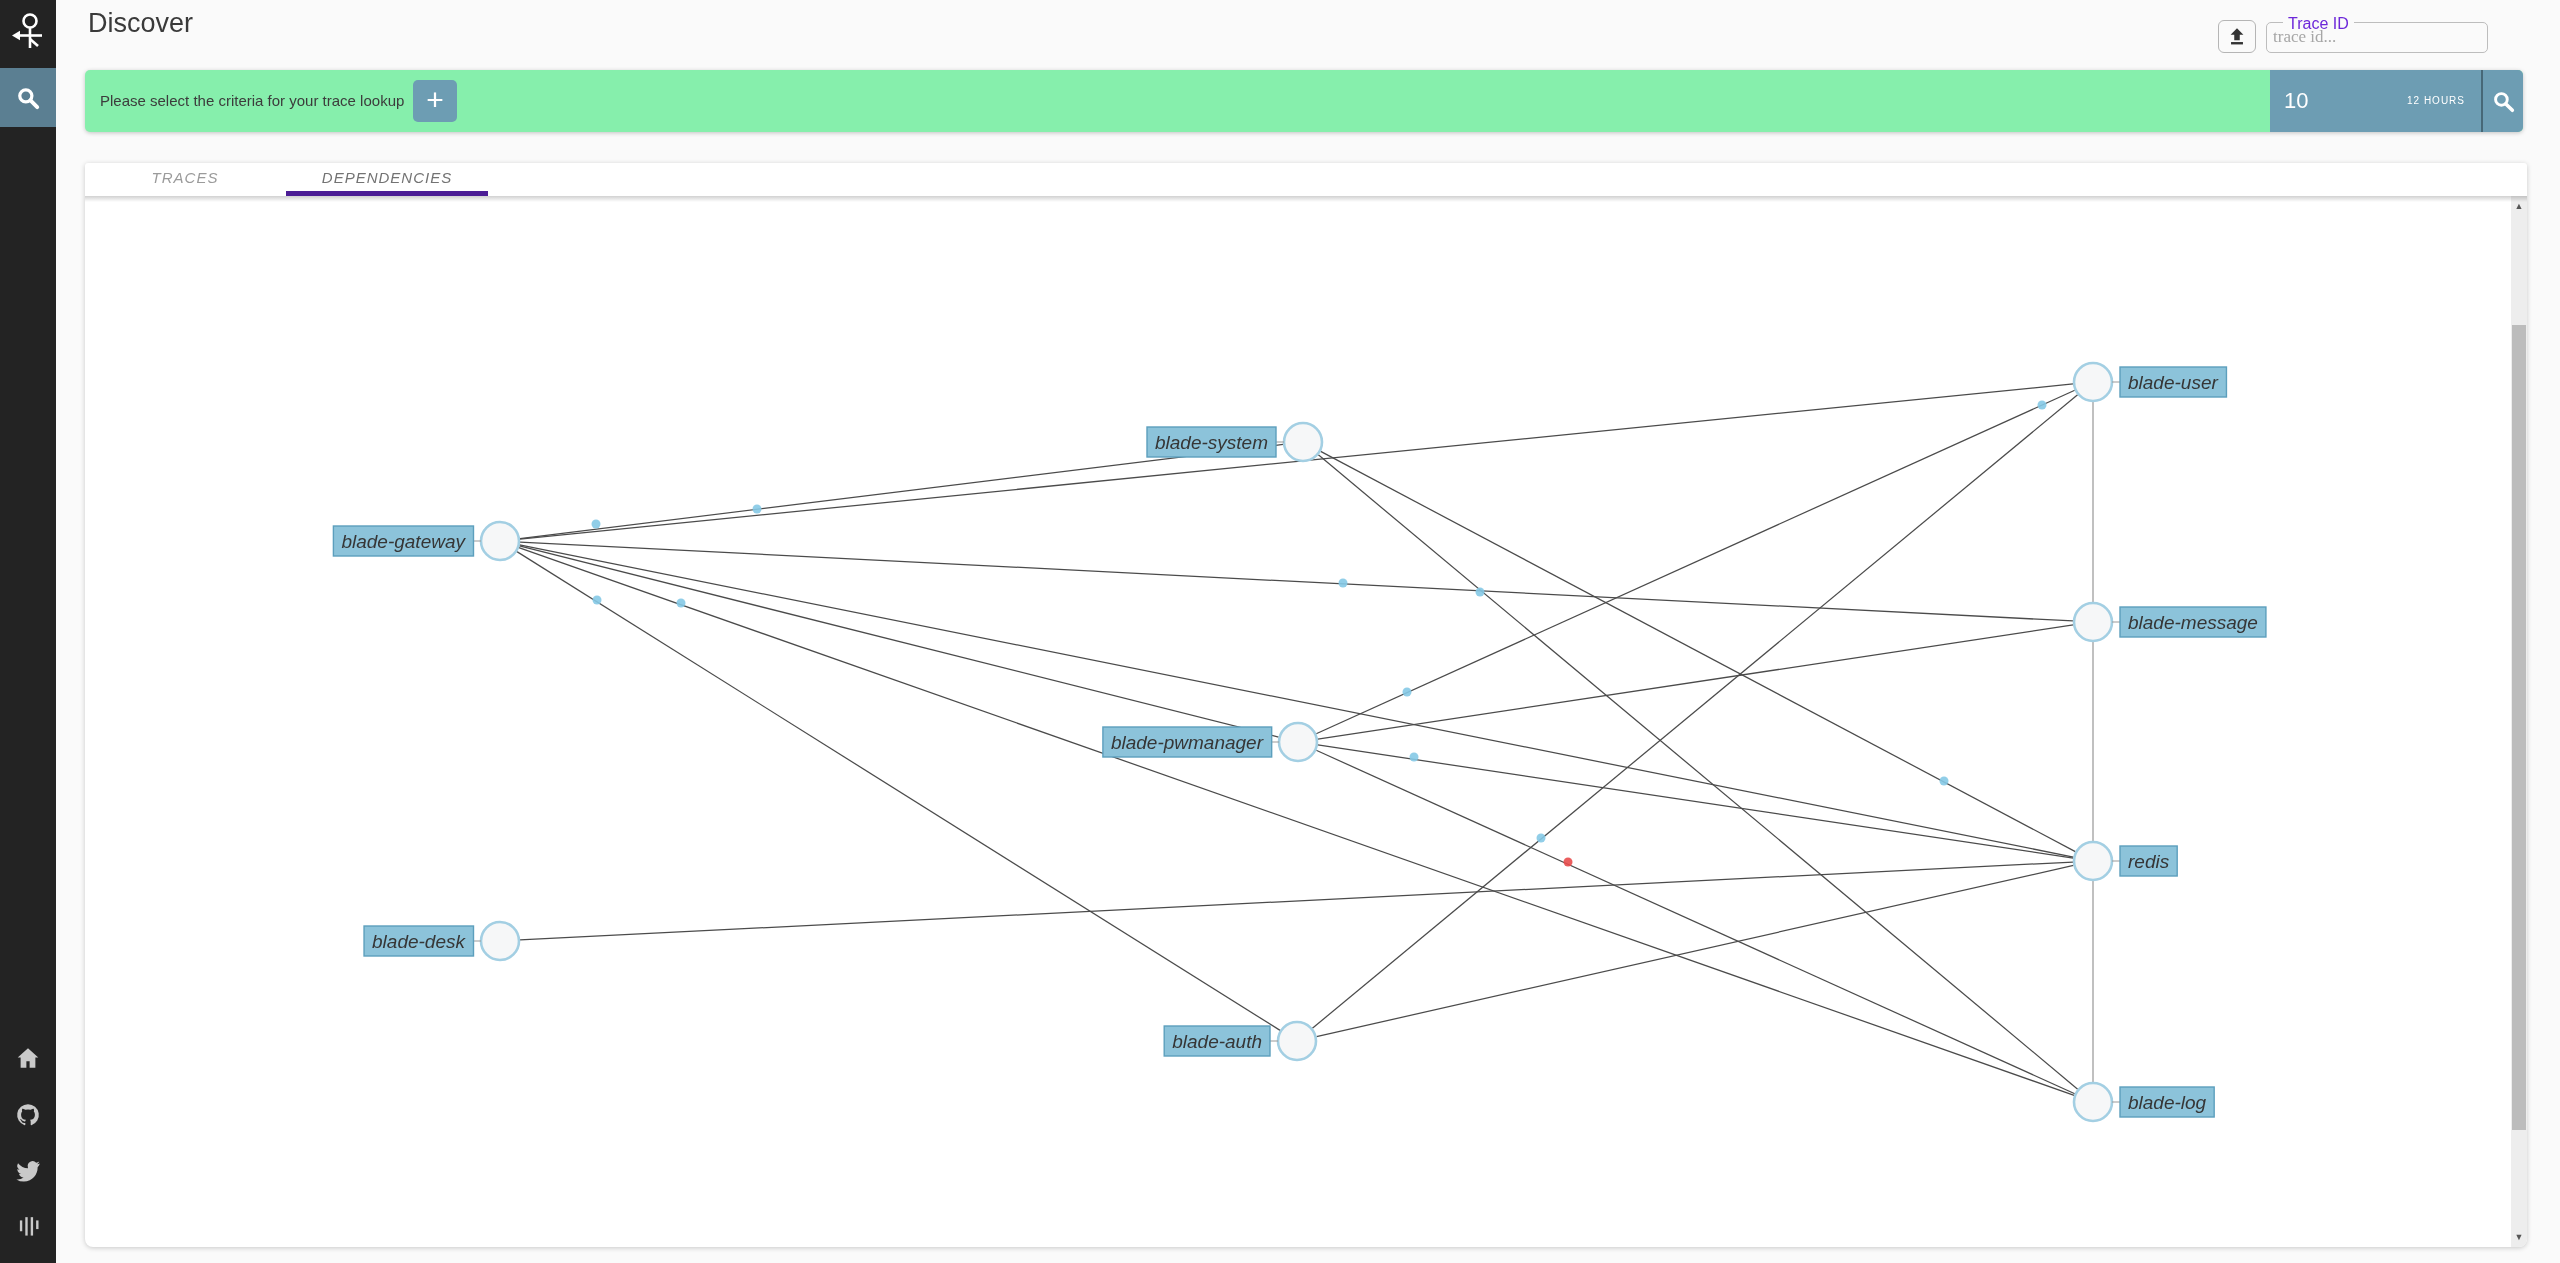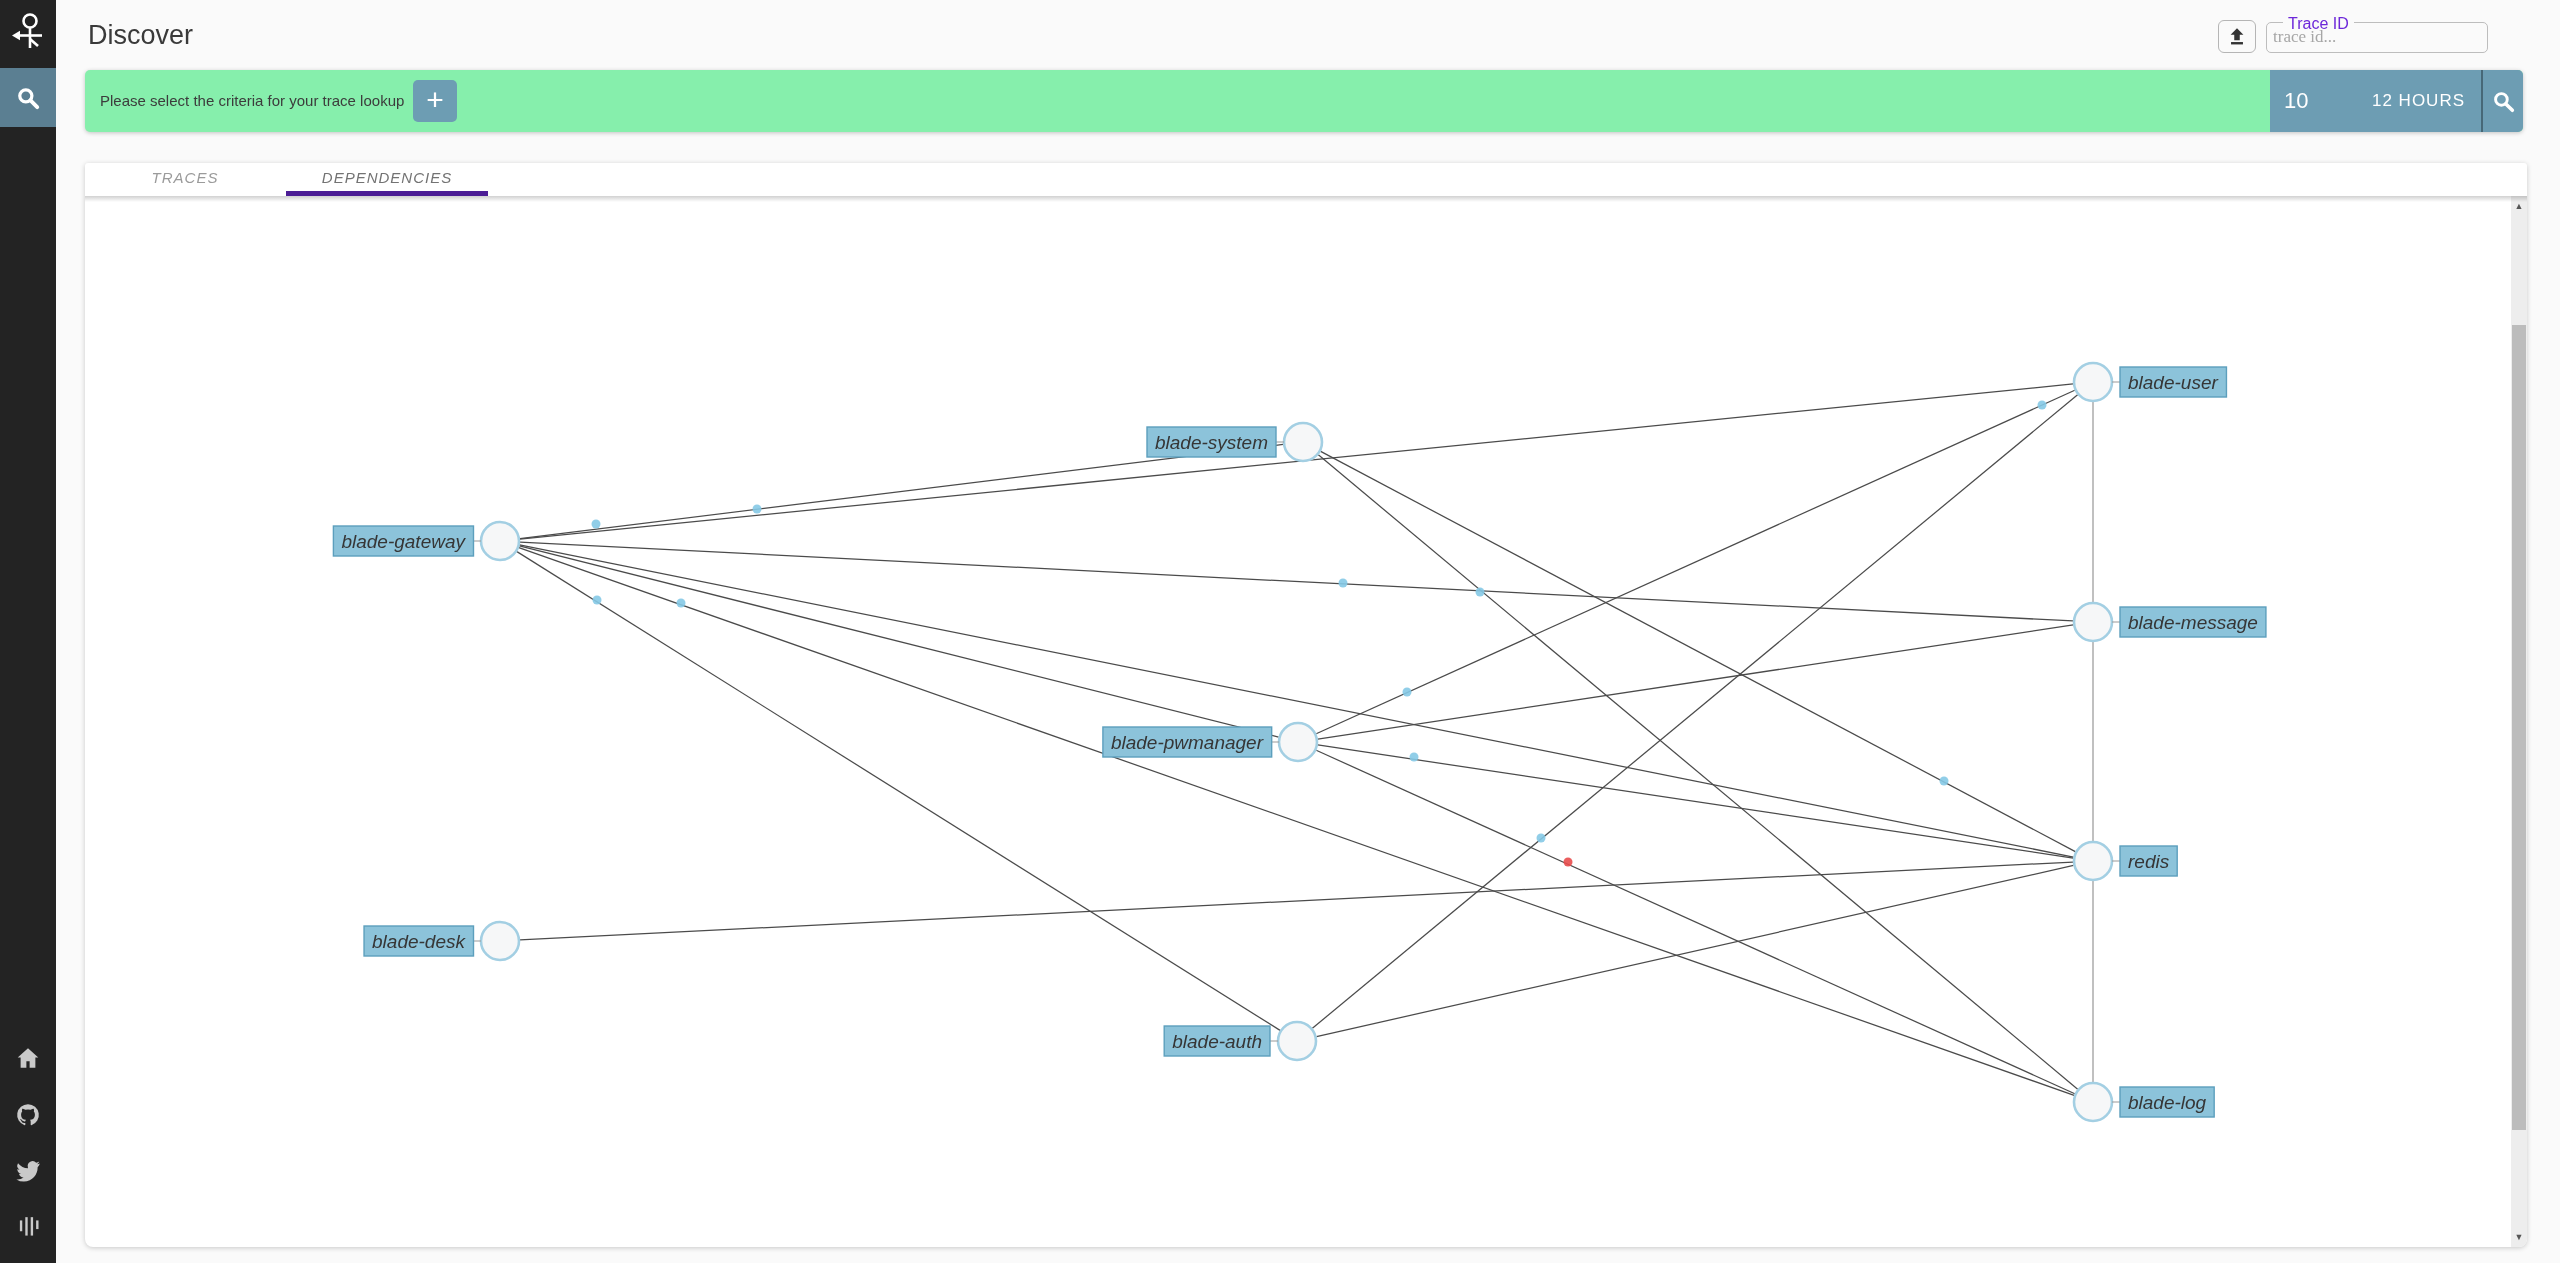--- a/index.html
+++ b/index.html
@@ -11,33 +11,33 @@
     overflow: hidden;
     color: #3c3c3c;
   }
   
   .rail { position:absolute; left:0; top:0; width:56px; height:1263px; background:#232323; z-index:10; }
   .rail-logo { position:absolute; top:0; left:0; width:56px; height:68px; display:flex; align-items:center; justify-content:center; }
   .rail-search { position:absolute; top:68px; left:0; width:56px; height:59px; background:#5b7f92; display:flex; align-items:center; justify-content:center; cursor:pointer; }
   .rail-foot { position:absolute; left:0; width:56px; display:flex; justify-content:center; cursor:pointer; }
   .rail-foot svg { width:26px; height:26px; }
   
-  .page-title { position:absolute; left:88px; top:20px; font-size:27px; color:#3a3a3a; }
+  .page-title { position:absolute; left:88px; top:8px; font-size:27px; color:#3a3a3a; }
   .upload-btn { position:absolute; left:2218px; top:20px; width:38px; height:33px; border:1.5px solid #b5b5b5; border-radius:6px; background:#fafafa; display:flex; align-items:center; justify-content:center; cursor:pointer; }
   .trace-field { position:absolute; left:2266px; top:22px; width:222px; height:31px; border:1.5px solid #bdbdbd; border-radius:5px; }
   .trace-legend { position:absolute; left:16px; top:-8px; font-size:16px; color:#6d28d9; background:#fafafa; padding:0 5px; white-space:nowrap; }
   .trace-input { position:absolute; left:6px; top:1px; width:206px; height:26px; border:none; outline:none; background:transparent; font-size:17px; color:#3b82f6; font-family:Liberation Serif, serif; }
   .trace-input::placeholder { color:#a6a6a6; }
   
   .search-bar { position:absolute; left:85px; top:70px; width:2438px; height:62px; background:#86efac; border-radius:5px; box-shadow:0 1px 4px rgba(0,0,0,0.22); }
   .search-hint { position:absolute; left:15px; top:0; height:62px; line-height:62px; font-size:15px; color:#3c3c3c; }
   .add-btn { position:absolute; left:328px; top:10px; width:44px; height:42px; background:#6d9db3; border-radius:5px; color:#fff; font-size:30px; line-height:40px; text-align:center; cursor:pointer; }
   .search-right { position:absolute; right:0; top:0; width:253px; height:62px; background:#6d9db3; border-radius:0 5px 5px 0; }
   .limit-val { position:absolute; left:14px; top:0; height:62px; line-height:62px; color:#fff; font-size:22px; cursor:pointer; }
-  .lookback-val { position:absolute; right:58px; top:0; height:62px; line-height:62px; color:#fff; font-size:17px; letter-spacing:1px; cursor:pointer; }
+  .lookback-val { position:absolute; right:58px; top:0; height:62px; line-height:62px; color:#fff; font-size:10px; letter-spacing:1px; cursor:pointer; }
   .search-divider { position:absolute; left:211px; top:0; width:2px; height:62px; background:rgba(40,60,70,0.55); }
   .search-go { position:absolute; left:213px; top:0; width:40px; height:62px; display:flex; align-items:center; justify-content:center; cursor:pointer; }
   
   .panel { position:absolute; left:85px; top:163px; width:2442px; height:1084px; background:#fff; border-radius:3px 3px 8px 8px; box-shadow:0 1px 5px rgba(0,0,0,0.2);font-style:italic; }
   .tabbar { position:relative; height:33px; display:flex; margin-left:25px; z-index:3; }
   .tabbar::after { content:""; position:absolute; left:-25px; right:0; bottom:-6px; height:6px; background:linear-gradient(rgba(0,0,0,0.18), rgba(0,0,0,0)); pointer-events:none; }
   .tab { font-size:15px; letter-spacing:1px; color:#9b9b9b; text-align:center; line-height:30px; cursor:pointer; }
   .tab.traces { width:150px; }
   .tab.deps { width:202px; margin-left:26px; color:#737373; border-bottom:5px solid #4c1d95; }
   .graph-wrap { position:absolute; left:0; top:33px; width:2426px; height:1051px; overflow:hidden; }

